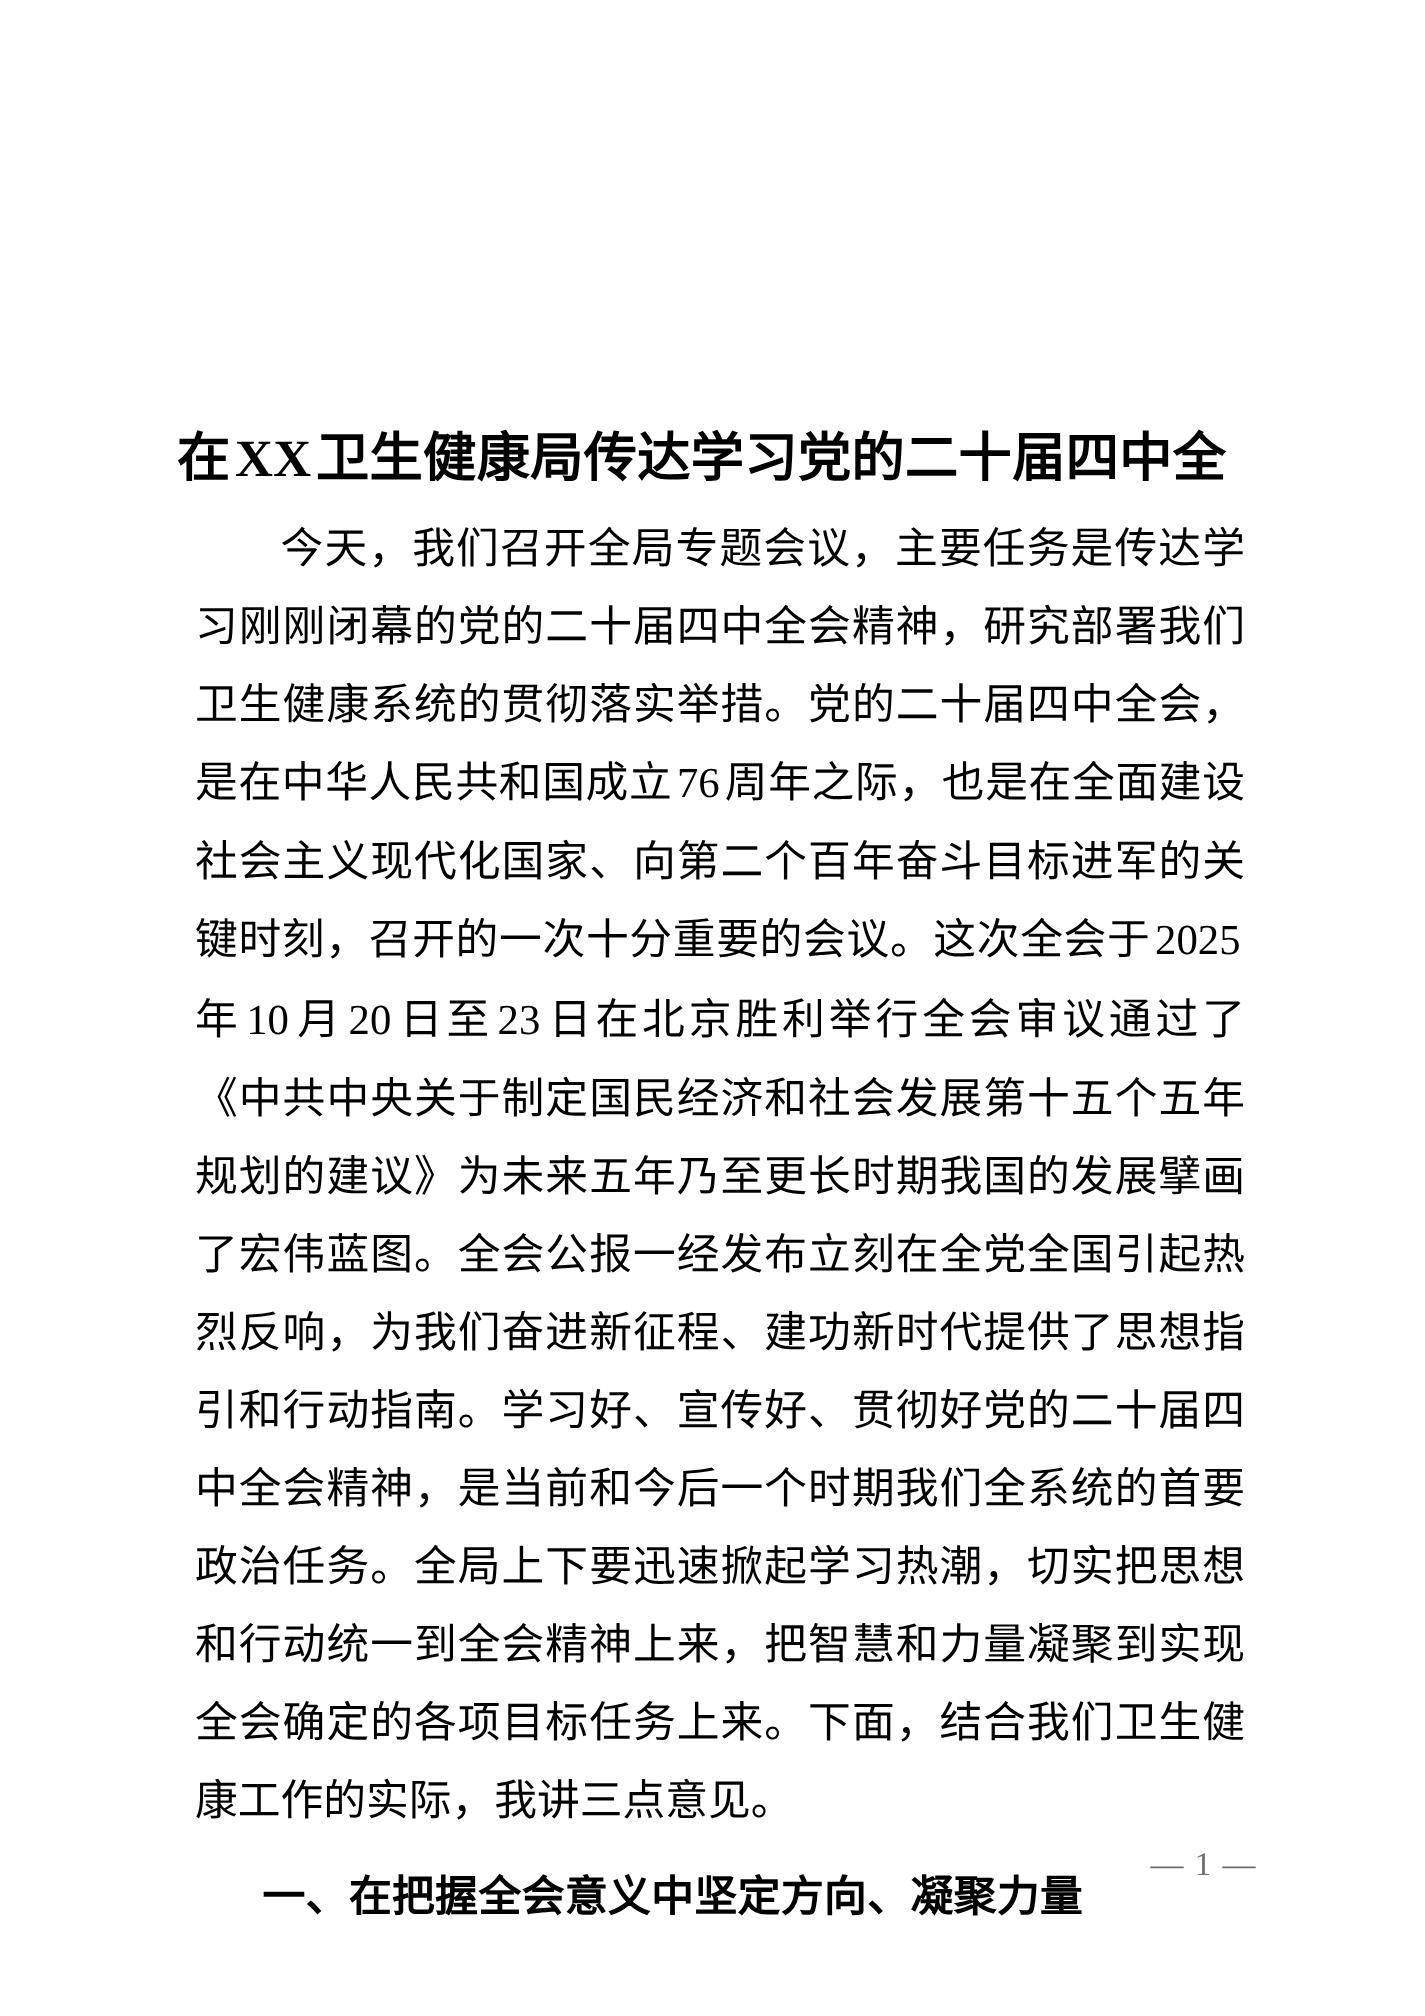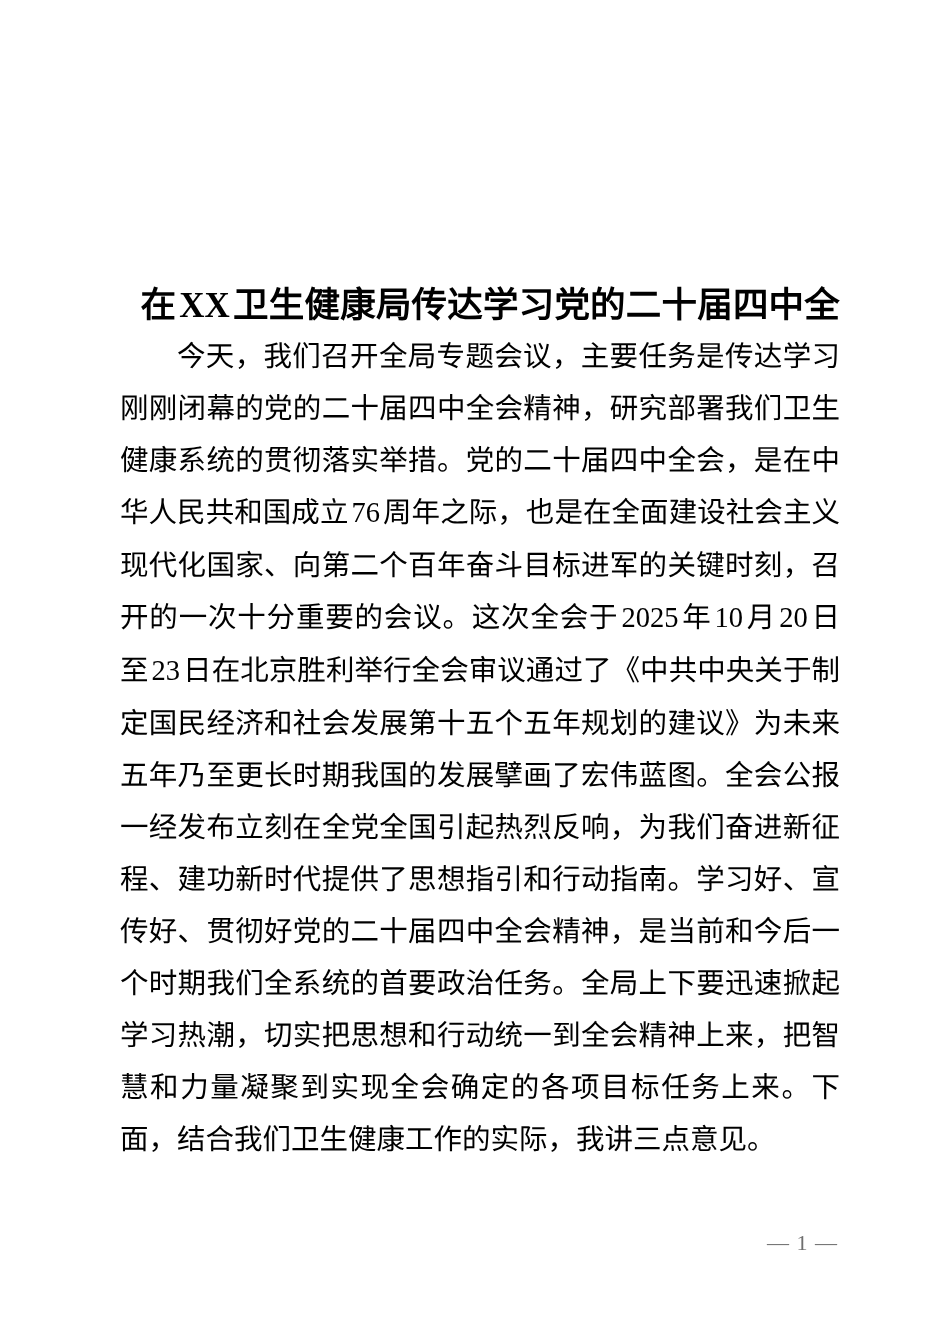--- a/index.html
+++ b/index.html
@@ -23,21 +23,21 @@
     overflow: hidden;
     box-sizing: border-box;
   }
 
   
   .doc-title {
     position: absolute;
     left: 118px;
     top: 180px;
     width: 722px;
-    text-align: right;
+    text-align: left;
     font-size: 35.5px;
     line-height: 50px;
     font-weight: 700;
     color: #000000;
     letter-spacing: 0.2px;
     font-family: "Liberation Sans", "DejaVu Sans", sans-serif;
     white-space: pre-wrap;
   }
 
   
@@ -59,21 +59,21 @@
   }
 
   .para {
     font-size: 28.5px;
     line-height: 52px;
     color: #000000;
     text-align: justify;
     text-align-last: left;
     text-justify: inter-character;
     font-family: "Liberation Sans", "DejaVu Sans", sans-serif;
-    margin: 2px;
+    margin: 12px;
     text-indent: 57px;
     word-break: break-all;
     hyphens: none;
   }
 
   .section-heading {
     font-size: 28.5px;
     line-height: 52px;
     font-weight: 700;
     color: #000000;
@@ -119,18 +119,19 @@
 
   <div class="doc-title">
     <div>在<span class="lat">XX</span>卫生健康局传达学习党的二十届四中全</div>
   </div>
 
   <div class="body-block">
 
 
     <p class="para">今天，我们召开全局专题会议，主要任务是传达学习刚刚闭幕的党的二十届四中全会精神，研究部署我们卫生健康系统的贯彻落实举措。党的二十届四中全会，是在中华人民共和国成立<span class="lat">76</span>周年之际，也是在全面建设社会主义现代化国家、向第二个百年奋斗目标进军的关键时刻，召开的一次十分重要的会议。这次全会于<span class="lat">2025</span>年<span class="lat">10</span>月<span class="lat">20</span>日至<span class="lat">23</span>日在北京胜利举行全会审议通过了《中共中央关于制定国民经济和社会发展第十五个五年规划的建议》为未来五年乃至更长时期我国的发展擘画了宏伟蓝图。全会公报一经发布立刻在全党全国引起热烈反响，为我们奋进新征程、建功新时代提供了思想指引和行动指南。学习好、宣传好、贯彻好党的二十届四中全会精神，是当前和今后一个时期我们全系统的首要政治任务。全局上下要迅速掀起学习热潮，切实把思想和行动统一到全会精神上来，把智慧和力量凝聚到实现全会确定的各项目标任务上来。下面，结合我们卫生健康工作的实际，我讲三点意见。</p>
 
+    <p class="section-heading">一、在把握全会意义中坚定方向、凝聚力量</p>
 
   </div>
 
   <div class="page-footer">— 1 —</div>
 
 </div>
 
 </body></html>

